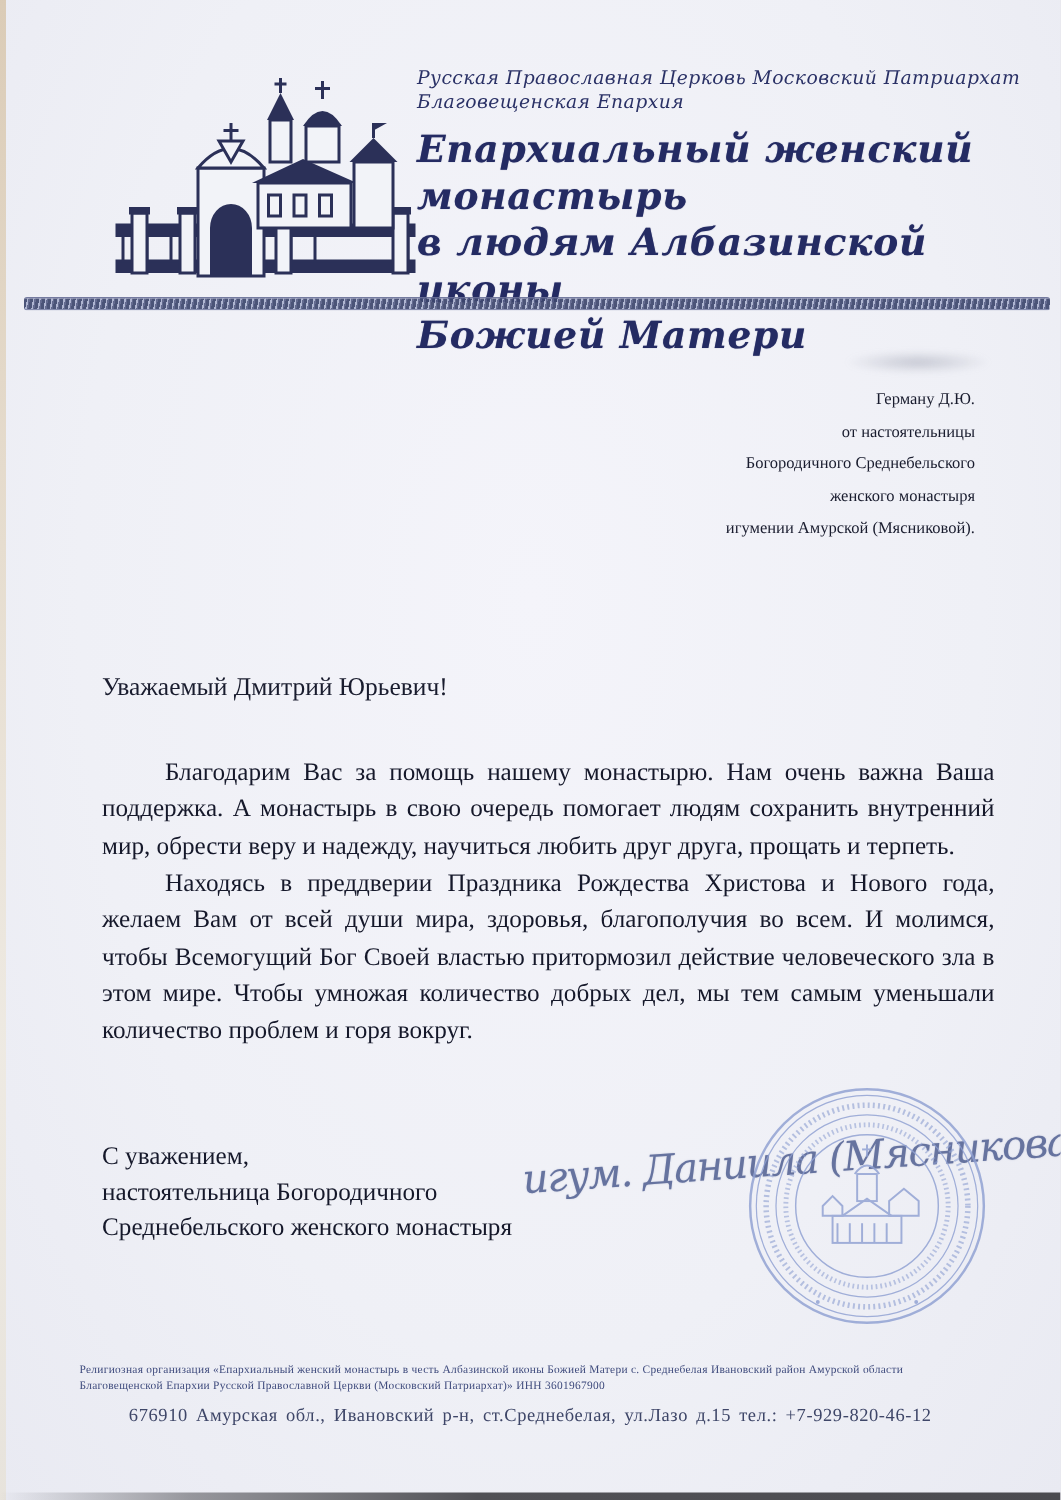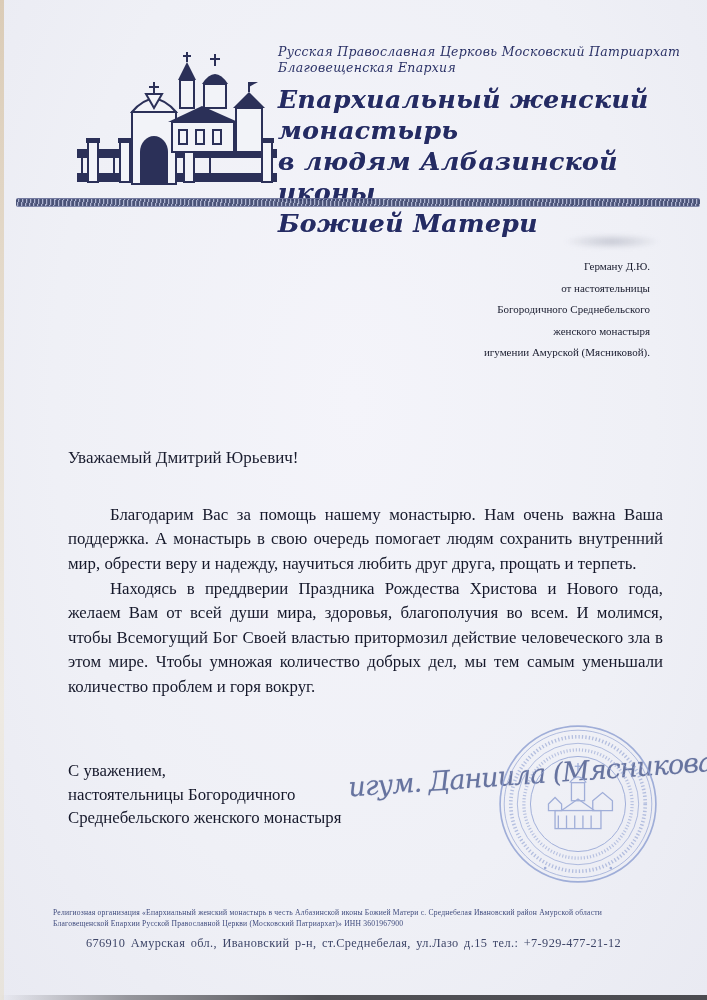--- a/index.html
+++ b/index.html
@@ -184,21 +184,21 @@
     <div>женского монастыря</div>
     <div>игумении Амурской (Мясниковой).</div>
   </div>
 
   <div class="salutation">Уважаемый Дмитрий Юрьевич!</div>
   <div class="para para1">Благодарим Вас за помощь нашему монастырю. Нам очень важна Ваша поддержка. А монастырь в свою очередь помогает людям сохранить внутренний мир, обрести веру и надежду, научиться любить друг друга, прощать и терпеть.</div>
   <div class="para para2">Находясь в преддверии Праздника Рождества Христова и Нового года, желаем Вам от всей души мира, здоровья, благополучия во всем. И молимся, чтобы Всемогущий Бог Своей властью притормозил действие человеческого зла в этом мире. Чтобы умножая количество добрых дел, мы тем самым уменьшали количество проблем и горя вокруг.</div>
 
   <div class="closing">
     <div>С уважением,</div>
-    <div>настоятельницы Богородичного</div>
+    <div>настоятельница Богородичного</div>
     <div>Среднебельского женского монастыря</div>
   </div>
 
   <div class="autograph">игум. Даниила (Мясникова)</div>
 
   <div class="stamp">
     <svg viewBox="0 0 200 200" width="176" height="164">
       <g fill="none" stroke="#8fa0d2">
         <circle cx="100" cy="100" r="95" stroke-width="2"></circle>
         <circle cx="100" cy="100" r="90" stroke-width="1"></circle>
@@ -226,16 +226,16 @@
           <path d="M64 100 l8 -8 l8 8 v8 h-16 z"></path>
         </g>
       </g>
     </svg>
   </div>
 
   <div class="footer-reg">
     <div>Религиозная организация «Епархиальный женский монастырь в честь Албазинской иконы Божией Матери с. Среднебелая Ивановский район Амурской области</div>
     <div>Благовещенской Епархии Русской Православной Церкви (Московский Патриархат)» ИНН 3601967900</div>
   </div>
-  <div class="footer-contact">676910 Амурская обл., Ивановский р-н, ст.Среднебелая, ул.Лазо д.15  тел.: +7-929-477-21-12</div>
+  <div class="footer-contact">676910 Амурская обл., Ивановский р-н, ст.Среднебелая, ул.Лазо д.15  тел.: +7-929-820-46-12</div>
 
   <div class="scan-edge-bottom"></div>
 </div>
 
 </body></html>

